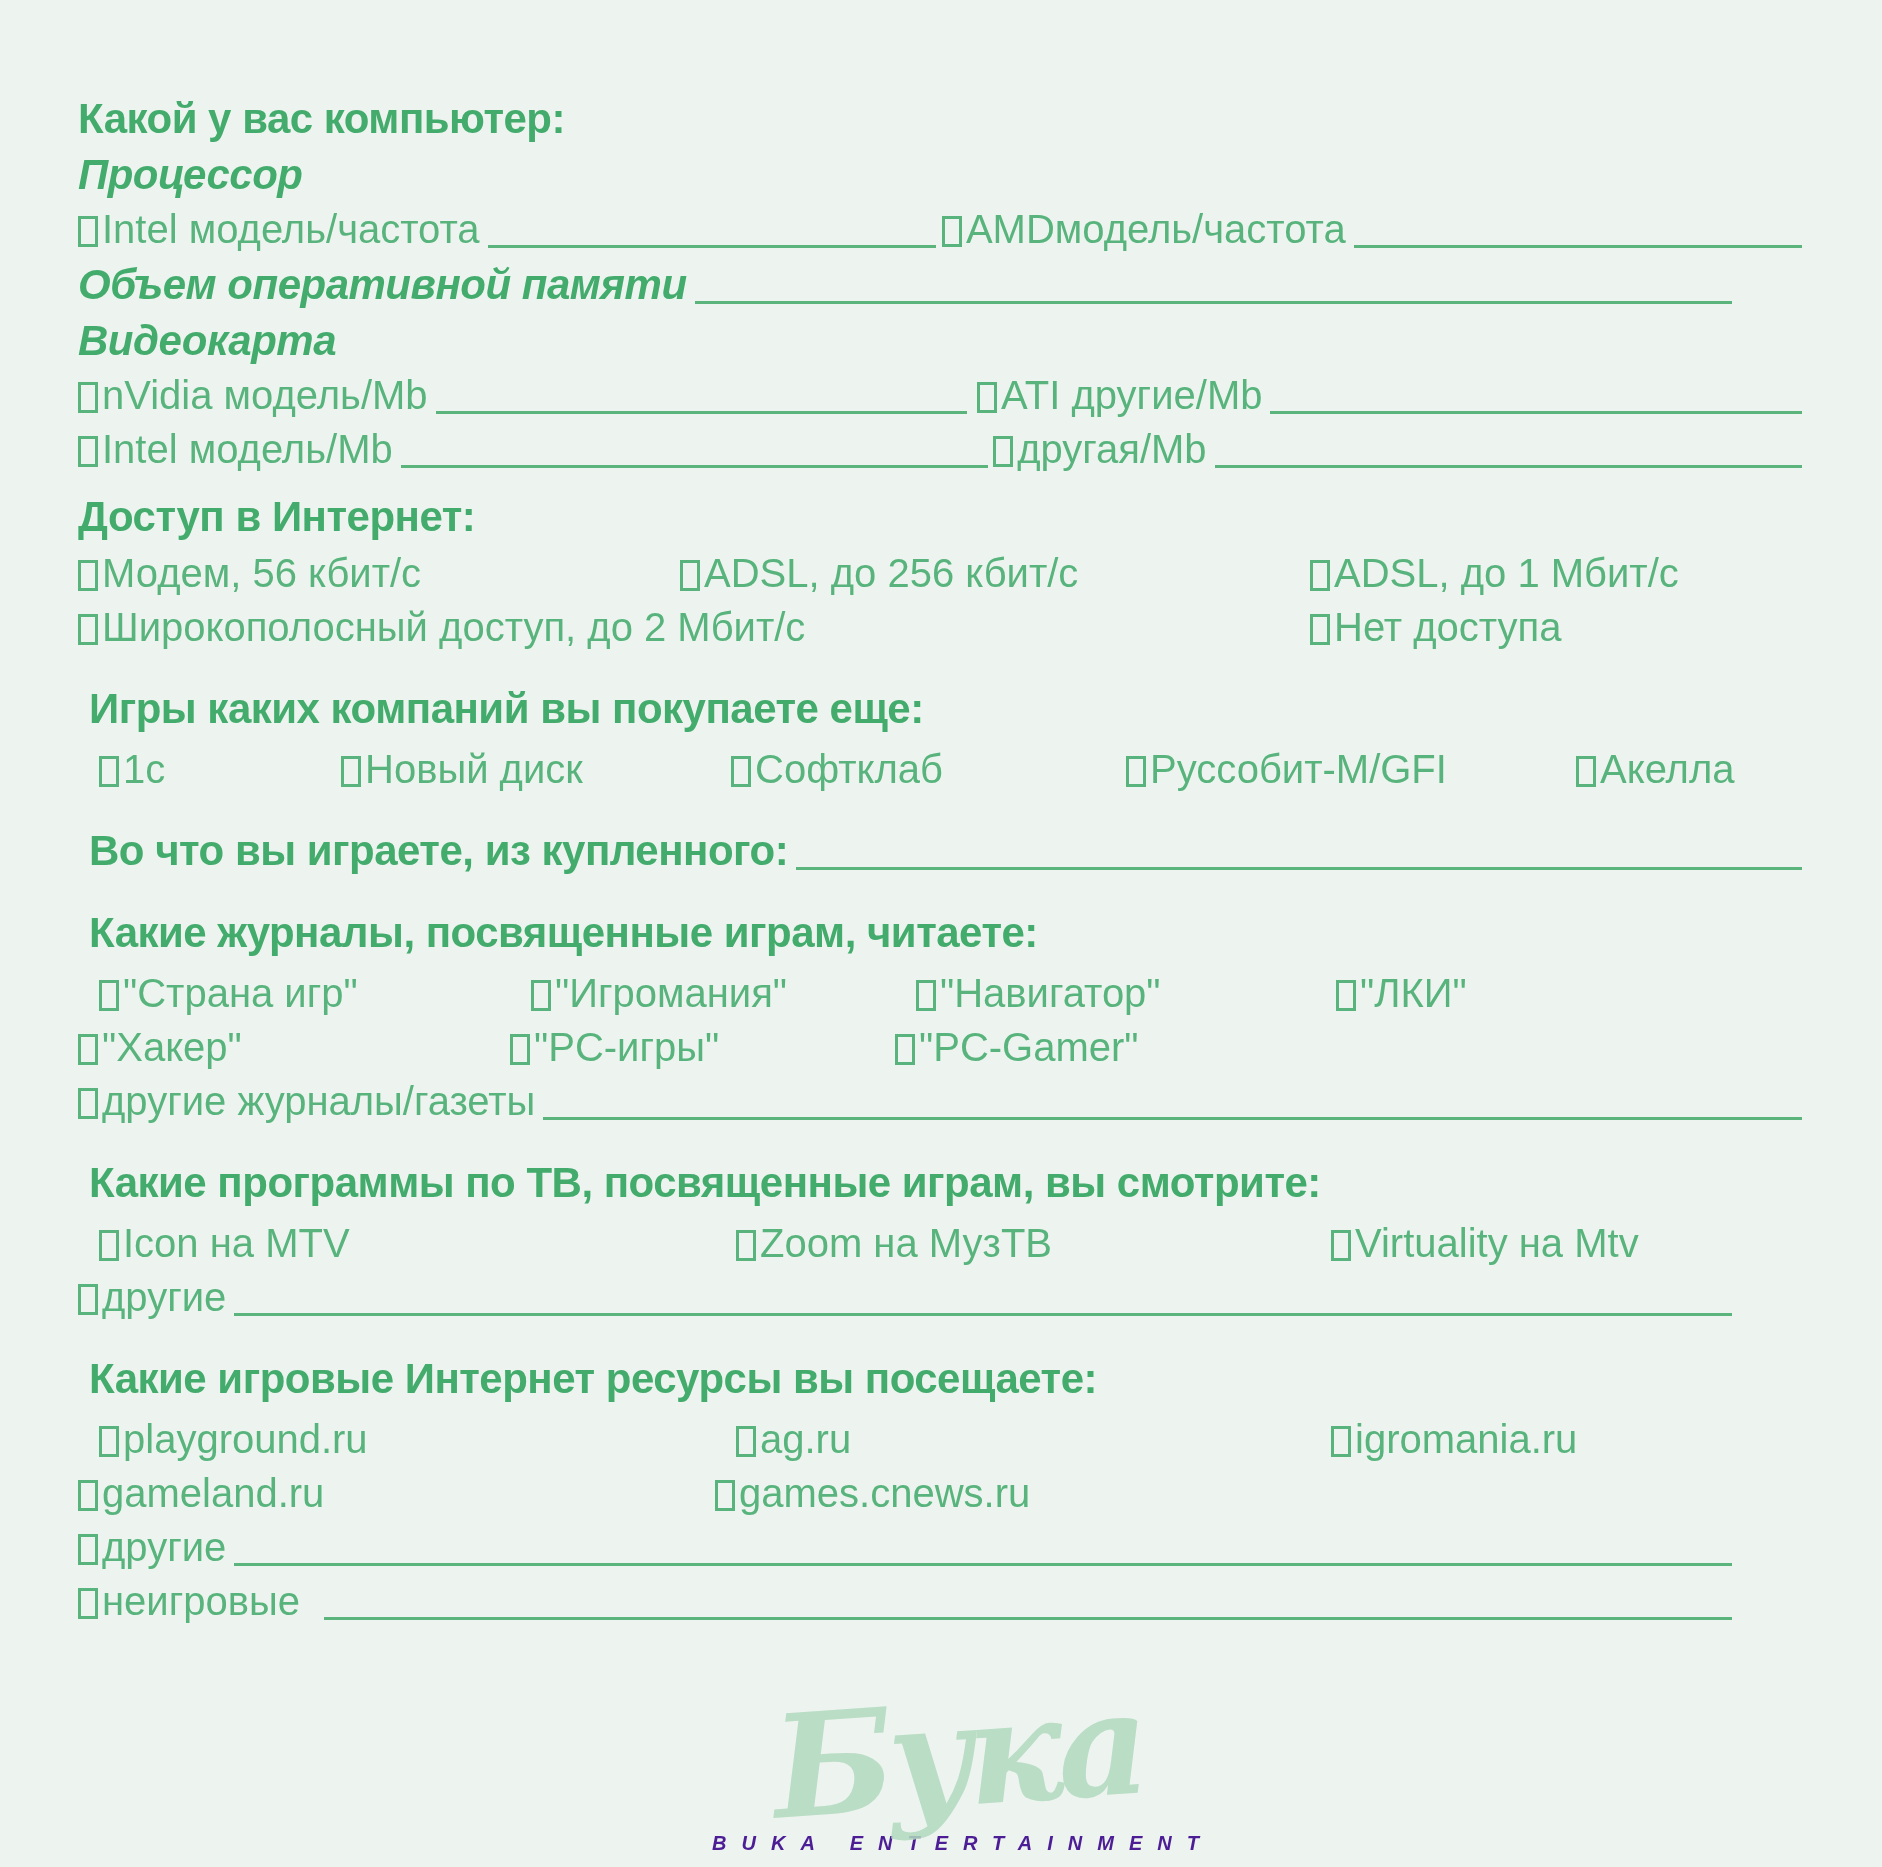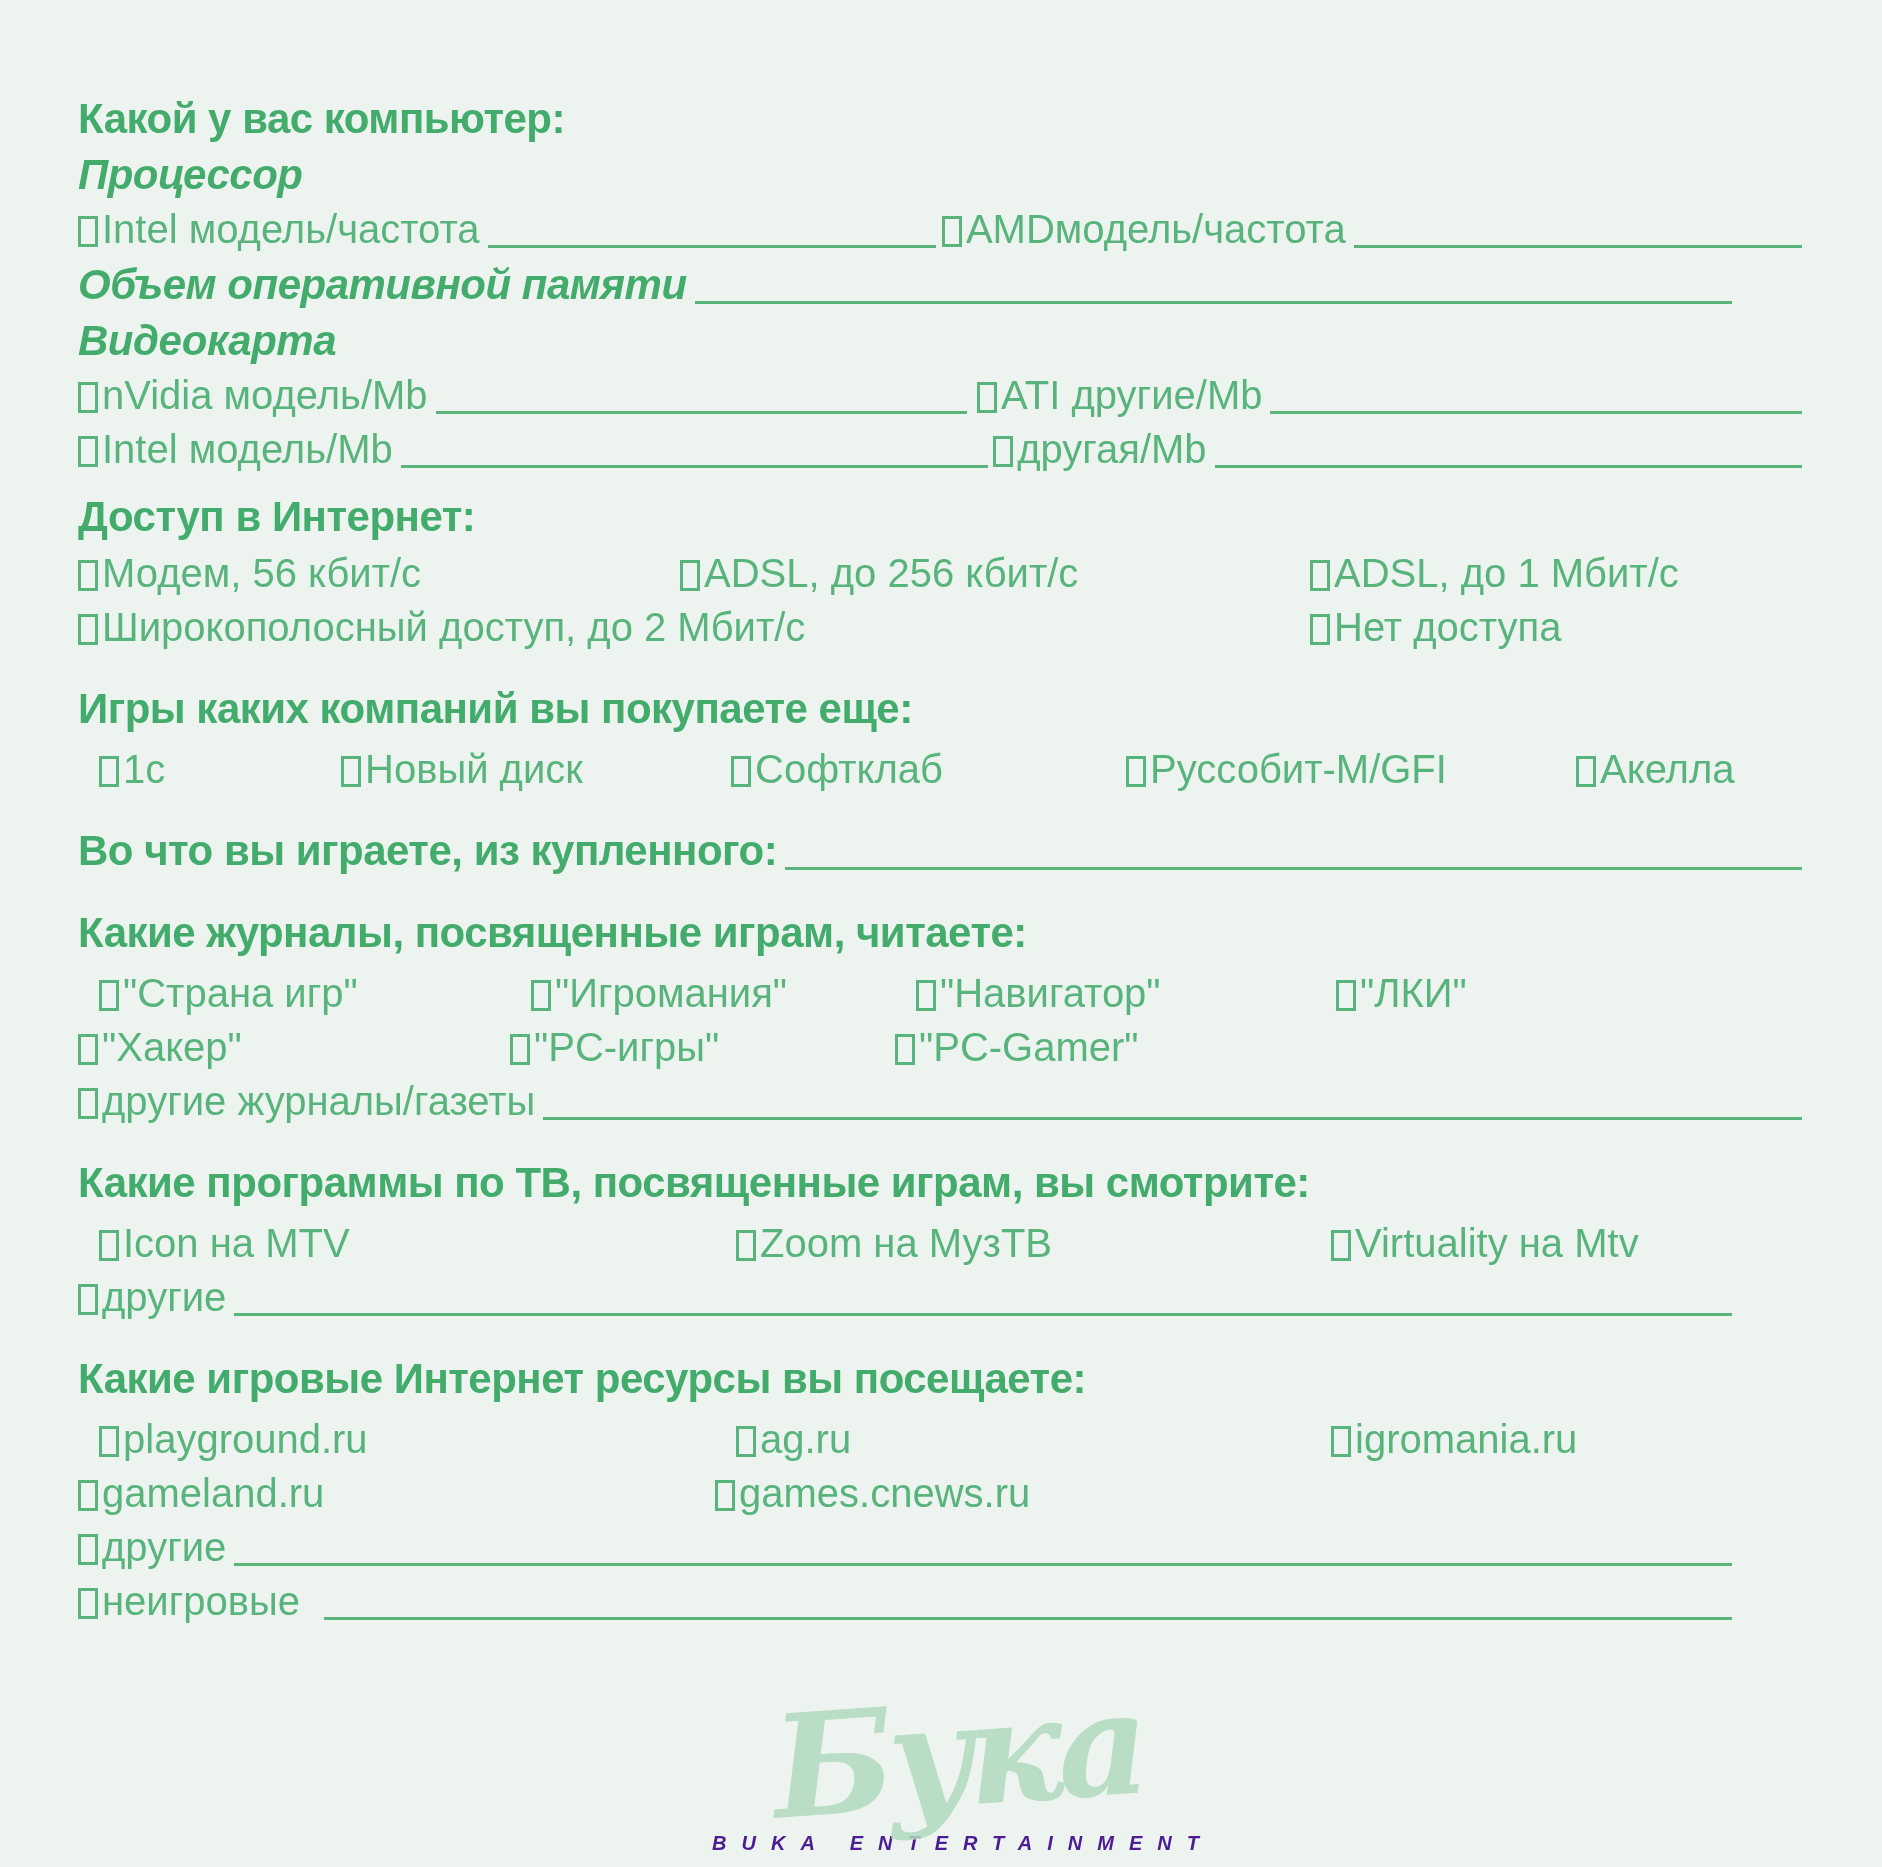--- a/index.html
+++ b/index.html
@@ -41,21 +41,21 @@
     height:0;
     min-width:60px;
   }
   .fill.short{margin-right:70px;}
   
   .g-inet{display:grid;grid-template-columns:602px 630px auto;}
   .g-comp{display:grid;grid-template-columns:242px 390px 395px 450px auto;}
   .g-mag{display:grid;grid-template-columns:432px 385px 420px auto;}
   .g-three{display:grid;grid-template-columns:637px 595px auto;}
   
-  .mt-sec{margin-top:28px;}
+  .mt-sec{margin-top:28px;margin-left:11px;}
   .mt-sm{margin-top:6px;padding-left:21px;}
   .mt-xs{margin-top:2px;}
   
   .logo{
     margin:52px 0 0 560px;
     width:640px;
     text-align:center;
     color:#b2d9bf;
   }
   .logo-script{

